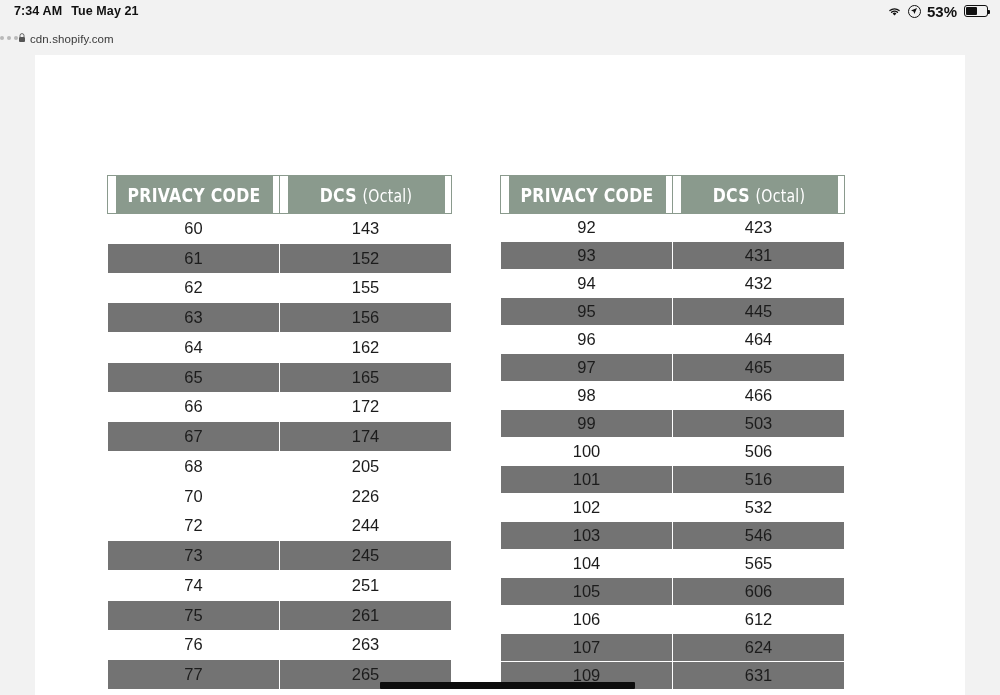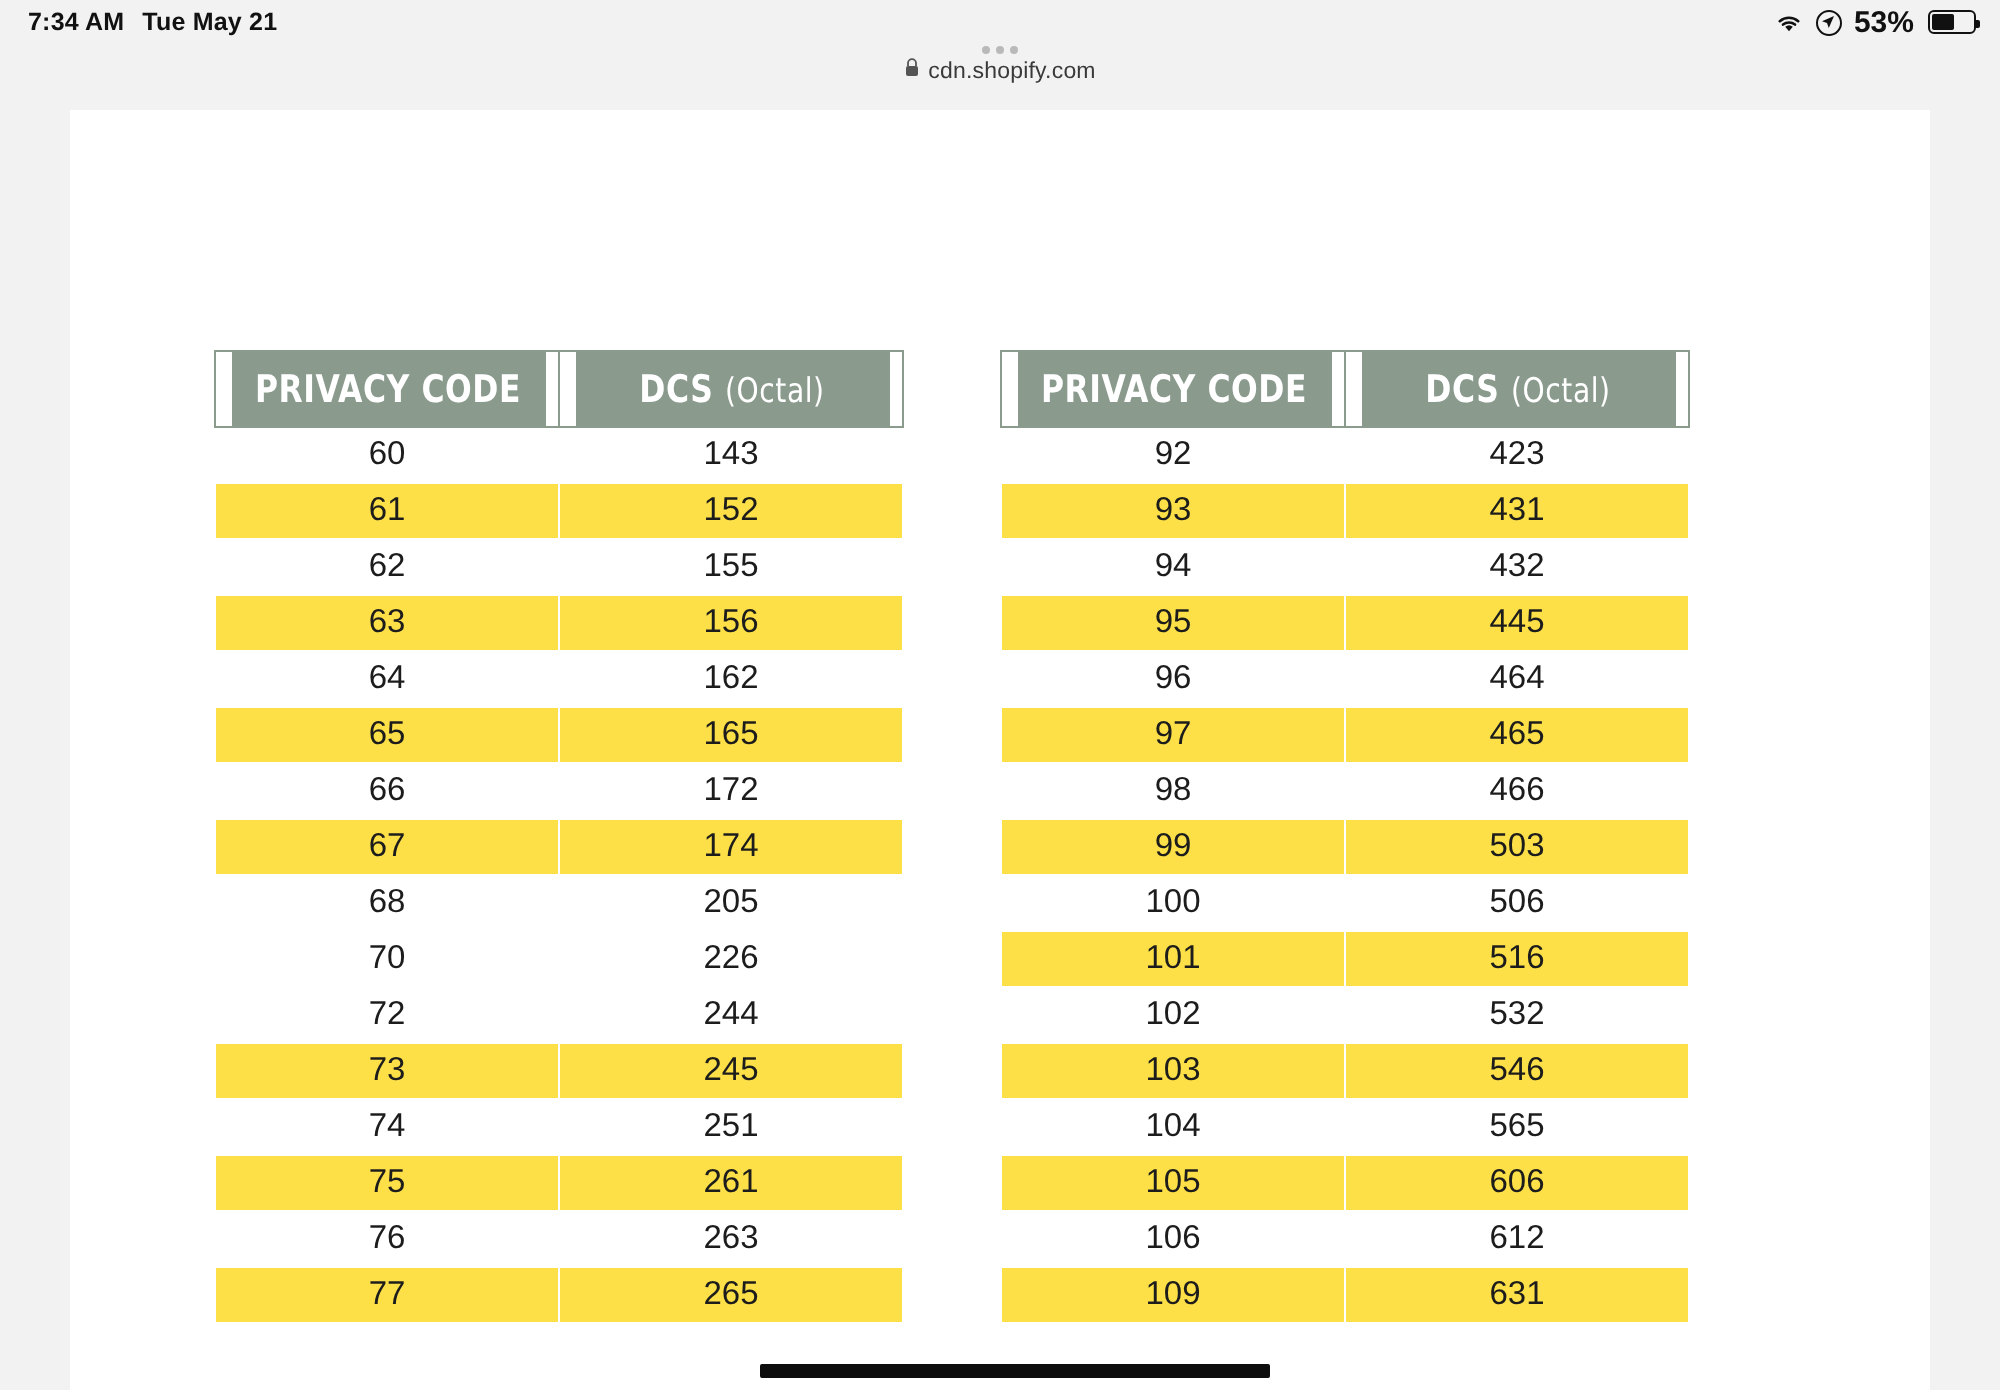--- a/index.html
+++ b/index.html
@@ -42,21 +42,21 @@
   }
   .battery::after {
     content: ""; position: absolute; right: -3.4px; top: 3.6px;
     width: 2px; height: 4px; background: #111; border-radius: 0 1px 1px 0;
   }
   .battery-fill { height: 100%; background: #111; border-radius: 1px; width: 53%; }
 
   
   .browser-bar {
     height: 33px; background: #f2f2f2;
-    display: flex; flex-direction: column; align-items: center; justify-content: flex-start;
+    display: flex; flex-direction: row; align-items: center; justify-content: flex-start;
     position: relative;
   }
   .tab-dots {
     display: flex; gap: 3px; margin-top: 1px; margin-bottom: 2px;
   }
   .tab-dots span {
     width: 4px; height: 4px; border-radius: 50%; background: #b9b9b9;
     display: block;
   }
   .url-row {
@@ -111,21 +111,21 @@
   }
   table.code-table td {
     height: 28px;
     text-align: center;
     font-size: 16.5px;
     color: #1c1c1c;
     border: 1px solid #ffffff;
     font-family: "Liberation Sans", sans-serif;
   }
   table.code-table tr.odd td { background: #ffffff; }
-  table.code-table tr.even td { background: #fde047; }
+  table.code-table tr.even td { background: #737373; }
 
   
   .marker-bar {
     position: absolute;
     left: 345px;
     bottom: 6px;
     width: 255px;
     height: 7px;
     background: #0d0d0d;
     border-radius: 1px;
@@ -317,20 +317,24 @@
             </tr>
             <tr class="even">
               <td>105</td>
               <td>606</td>
             </tr>
             <tr class="odd">
               <td>106</td>
               <td>612</td>
             </tr>
             <tr class="even">
+              <td>107</td>
+              <td>624</td>
+            </tr>
+            <tr class="even">
               <td>109</td>
               <td>631</td>
             </tr>
           </tbody>
       </table>
 
     </div>
     <div class="marker-bar"></div>
   </div>
 </div>

